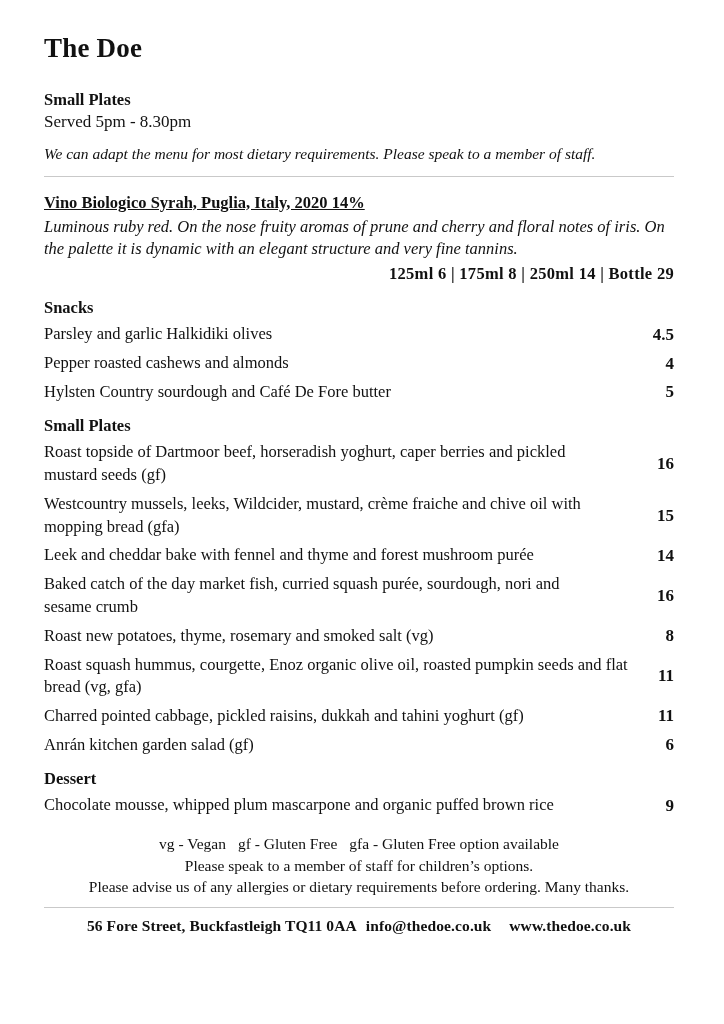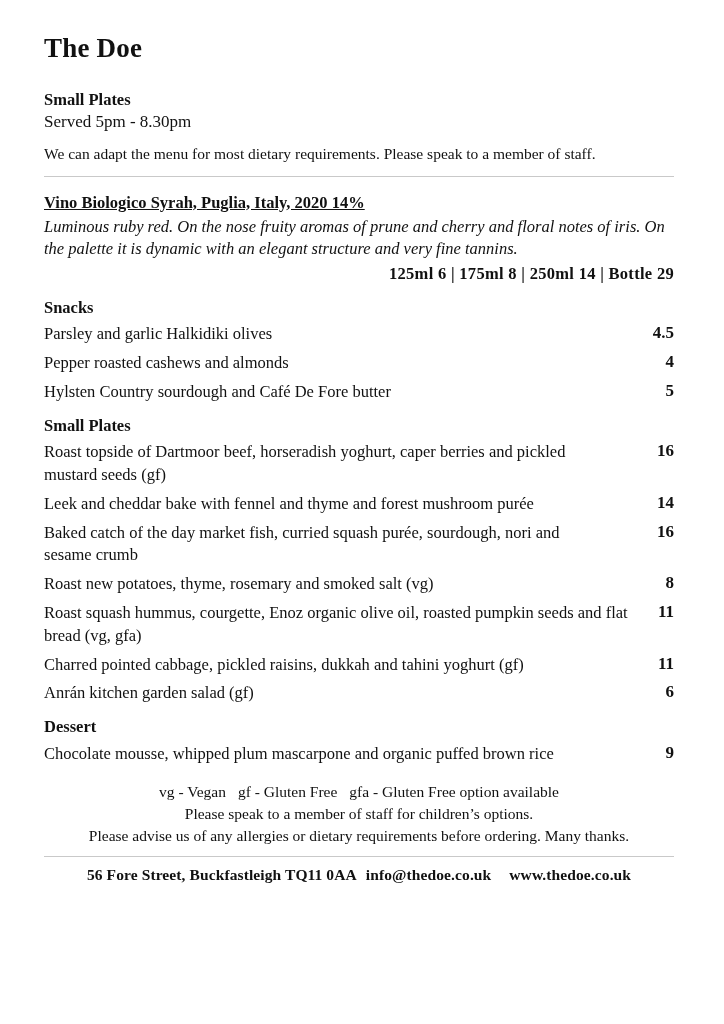--- a/index.html
+++ b/index.html
@@ -35,20 +35,21 @@
     font-weight: bold;
     margin: 0 0 1px 0;
     line-height: 1.25;
   }
   .served-line {
     font-size: 17px;
     margin: 0;
     line-height: 1.3;
   }
   .dietary-note {
+    font-style: italic;
     font-size: 15.5px;
     margin: 11px 0 0 0;
     line-height: 1.3;
   }
 
   
   .rule {
     border: 0;
     border-top: 1px solid #c9c9c9;
     margin: 11px 0 0 0;
@@ -99,21 +100,21 @@
     margin-bottom: 5px;
   }
   .items {
     margin: 0;
     padding: 0;
     list-style: none;
     width: 630px;
   }
   .item {
     display: flex;
-    align-items: flex-start;
+    align-items: center;
     justify-content: space-between;
     margin-bottom: 6px;
   }
   .item-name {
     font-size: 16.5px;
     line-height: 1.38;
     padding-right: 16px;
     flex: 1 1 auto;
   }
   .item-name.w-narrow { max-width: 560px; }
@@ -186,20 +187,24 @@
       </li>
     </ul>
   </div>
 
   <div class="menu-section tight">
     <div class="section-heading">Small Plates</div>
     <ul class="items">
       <li class="item">
         <span class="item-name w-narrow">Roast topside of Dartmoor beef, horseradish yoghurt, caper berries and pickled mustard seeds (gf)</span>
         <span class="item-price">16</span>
+      </li>
+      <li class="item">
+        <span class="item-name">Westcountry mussels, leeks, Wildcider, mustard, crème fraiche and chive oil with mopping bread (gfa)</span>
+        <span class="item-price">15</span>
       </li>
       <li class="item">
         <span class="item-name">Leek and cheddar bake with fennel and thyme and forest mushroom purée</span>
         <span class="item-price">14</span>
       </li>
       <li class="item">
         <span class="item-name w-narrow">Baked catch of the day market fish, curried squash purée, sourdough, nori and sesame crumb</span>
         <span class="item-price">16</span>
       </li>
       <li class="item">

